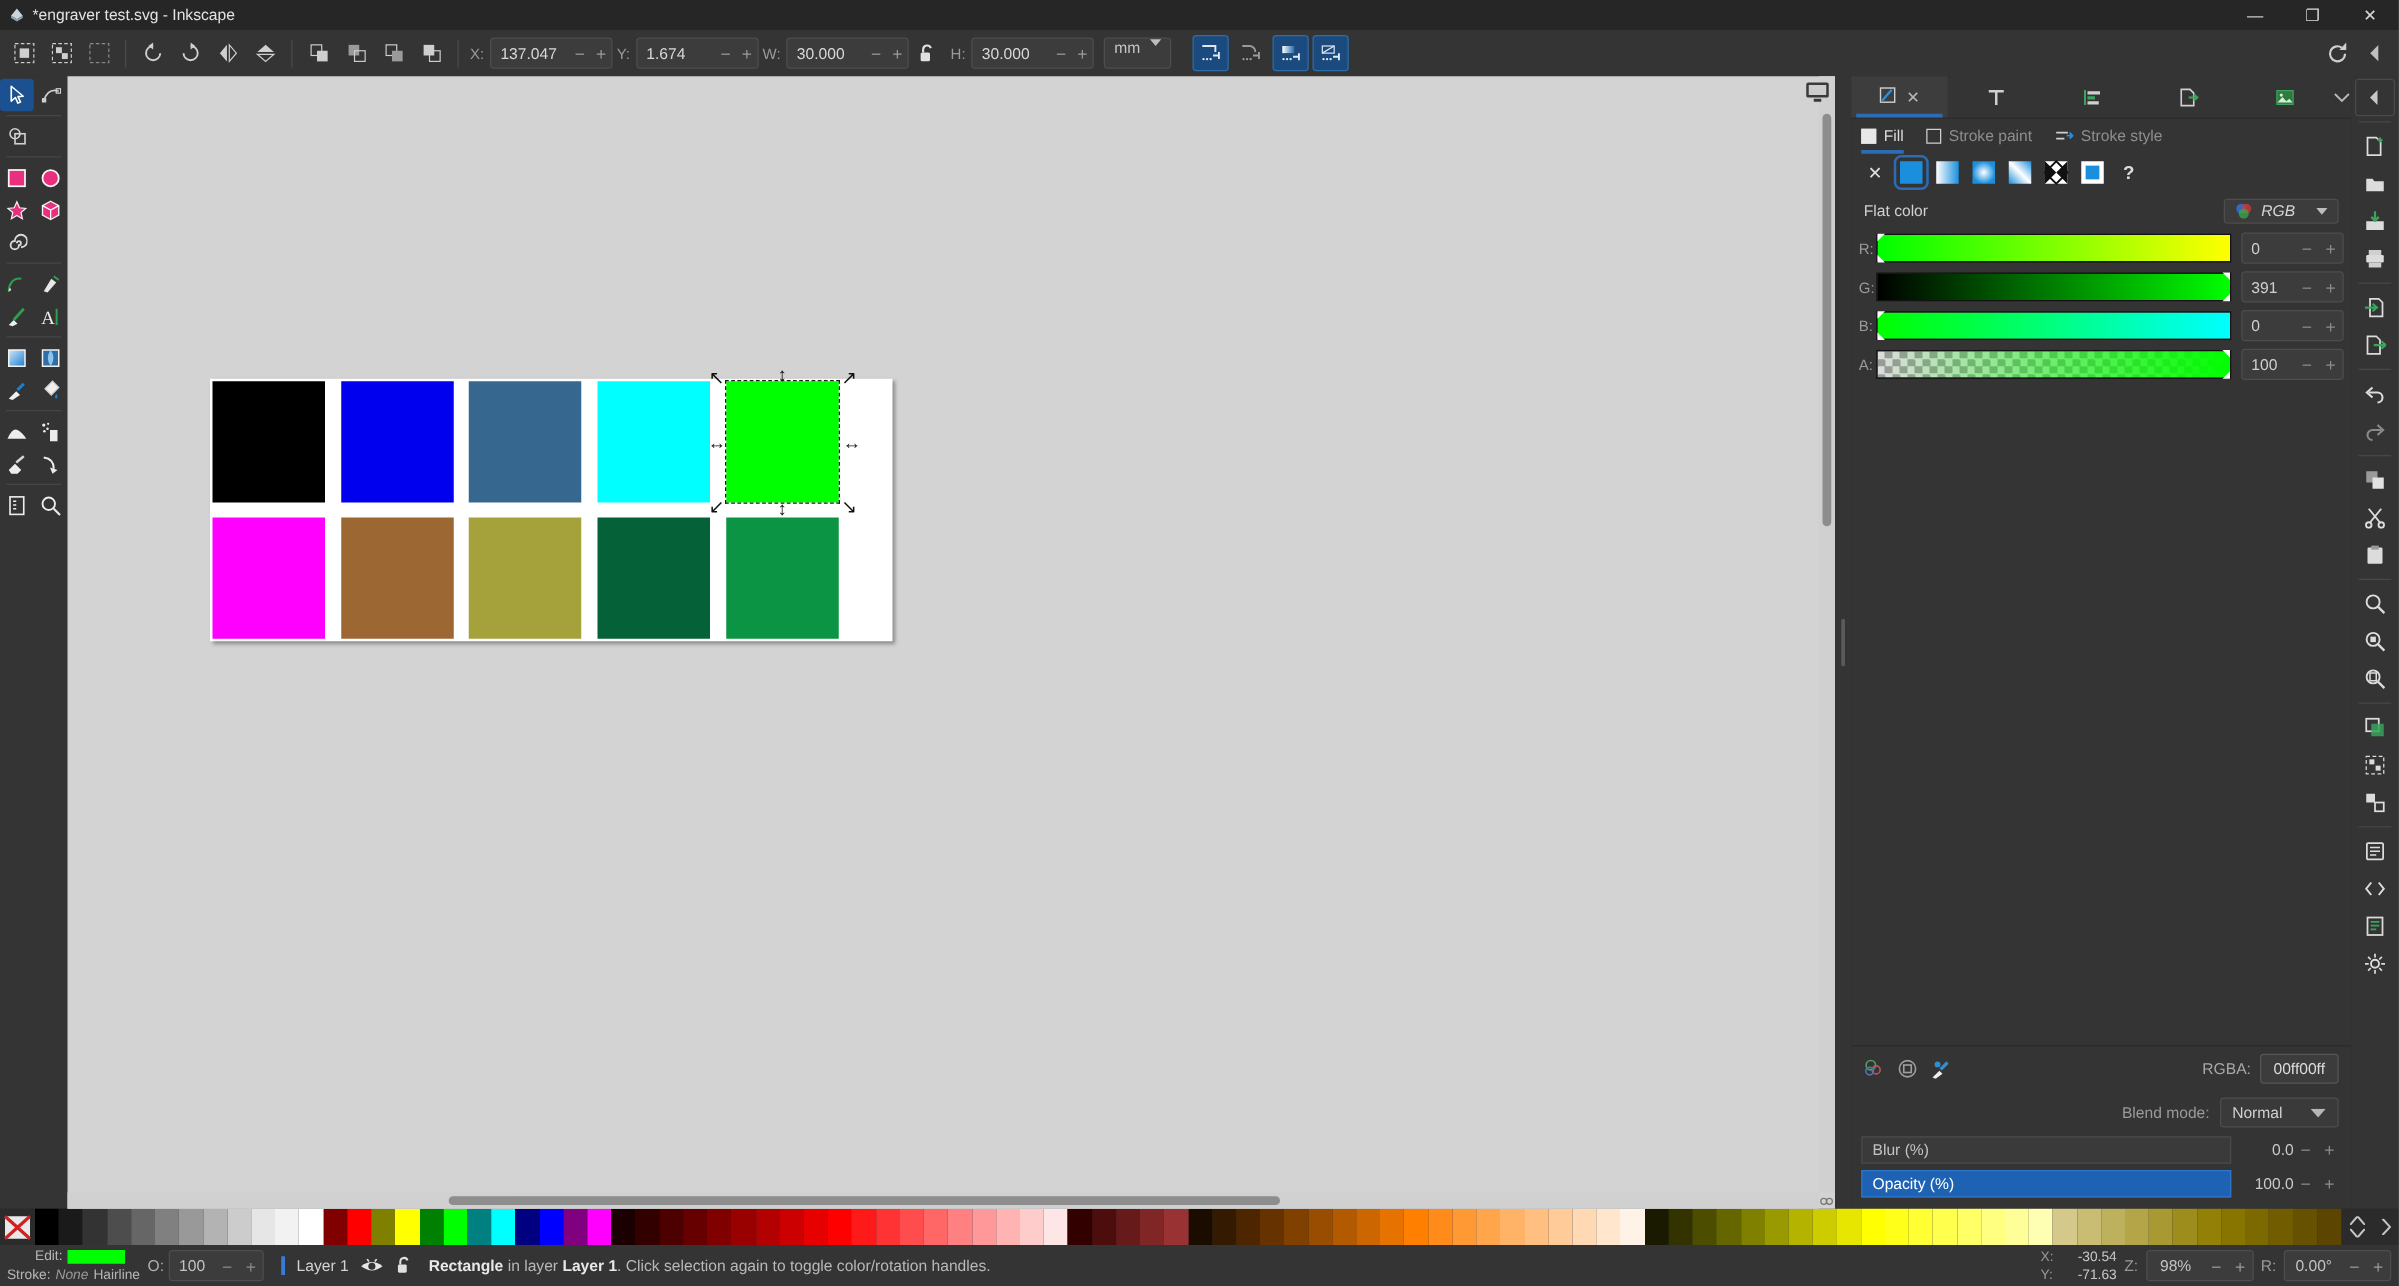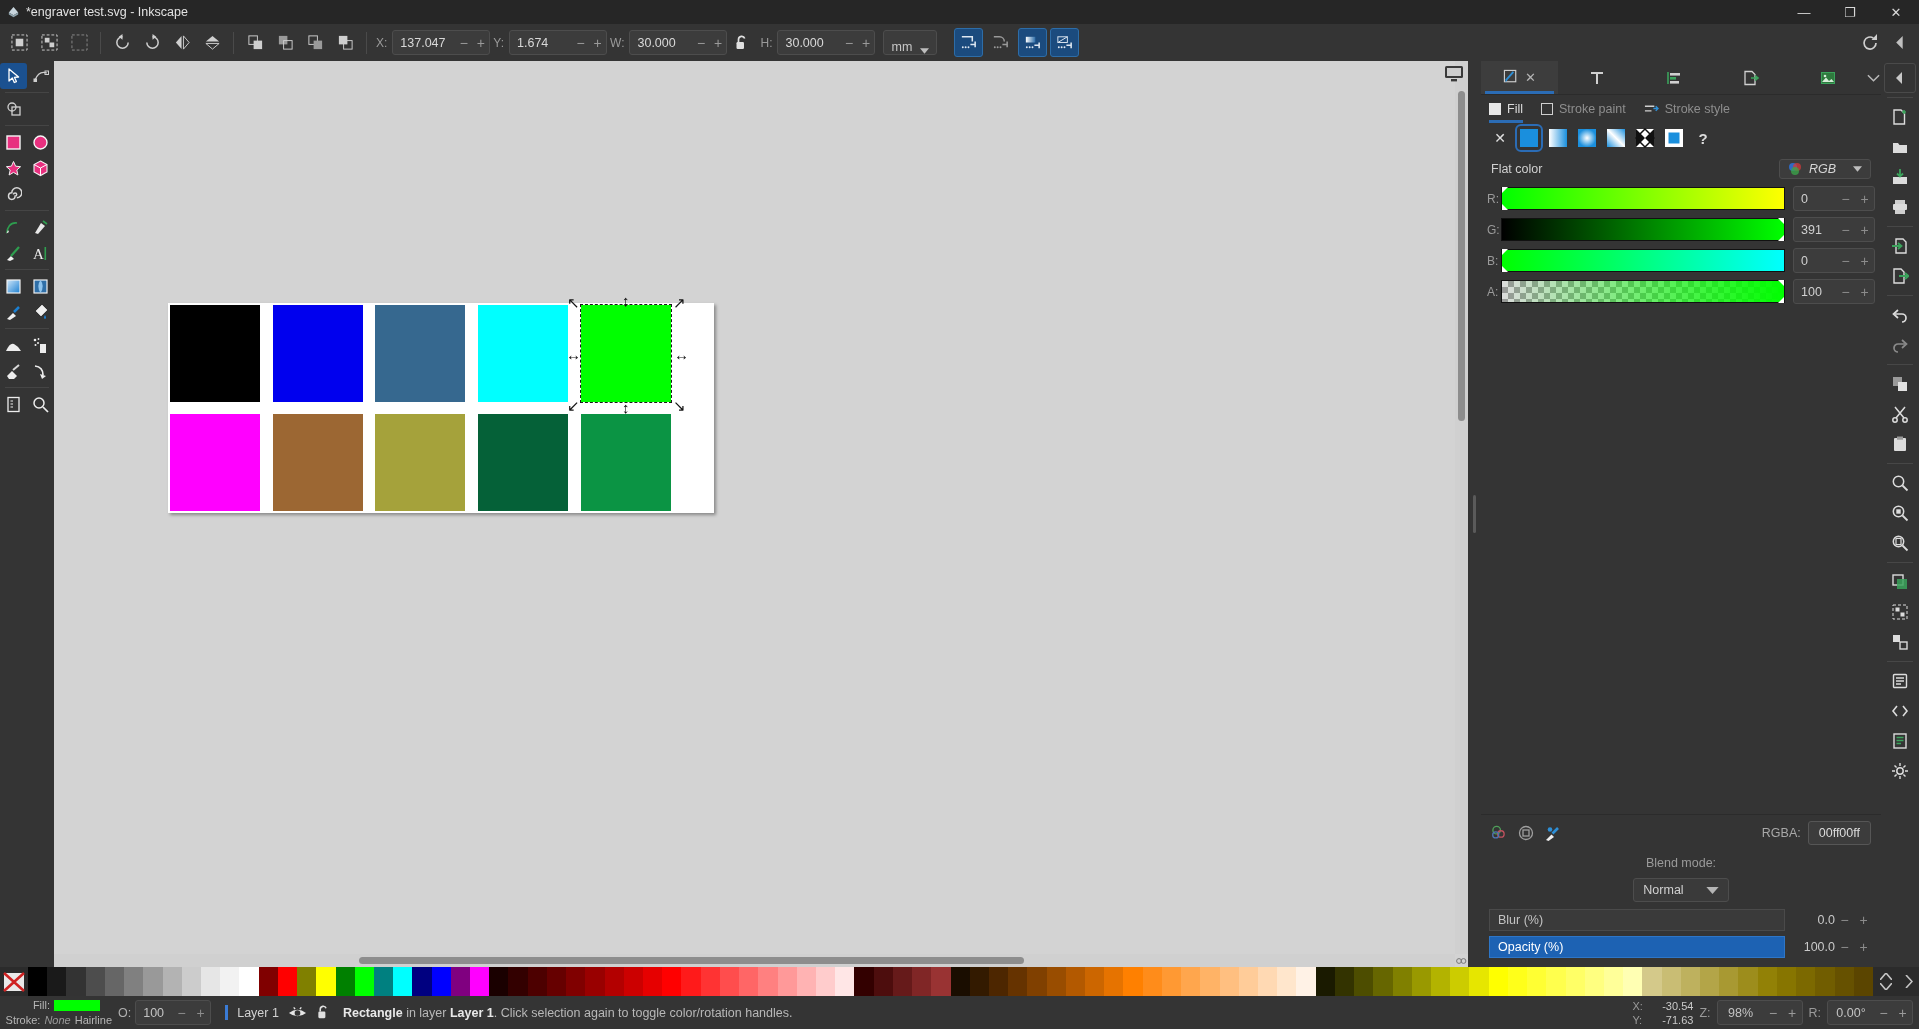--- a/index.html
+++ b/index.html
@@ -25,21 +25,21 @@
   .menu-item { padding:3px 9px; font-size:12.5px; color:#c9c9c9; border-radius:2px; }
 
   
   .ctrlbar { height:37px; background:#343434; display:flex; align-items:center; padding:0 4px; flex:none; gap:0px; }
   .cb-btn { width:30px; height:30px; display:flex; align-items:center; justify-content:center; border-radius:3px; }
   .cb-sep { width:1px; height:22px; background:#4a4a4a; margin:0 6px; }
   .fld-label { color:#9a9a9a; font-size:12px; margin:0 5px 0 3px; }
   .spin { display:flex; align-items:center; height:25px; background:#3c3c3c; border:1px solid #4d4d4d; border-radius:3px; }
   .spin .val { width:62px; padding:0 7px; font-size:12.5px; color:#d8d8d8; }
   .spin .step { width:17px; text-align:center; color:#9a9a9a; font-size:14px; line-height:22px; }
-  .unitsel { display:flex; align-items:flex-end; height:25px; background:#3c3c3c; border:1px solid #4d4d4d; border-radius:3px; padding:0 7px; gap:8px; }
+  .unitsel { display:flex; align-items:flex-start; height:25px; background:#3c3c3c; border:1px solid #4d4d4d; border-radius:3px; padding:0 7px; gap:8px; }
   .unitsel .u { font-size:12.5px; color:#c6c6c6; }
   .snapbtn { width:29px; height:29px; border-radius:3px; display:flex; align-items:center; justify-content:center; margin-left:3px; }
   .snapbtn.on { background:#1b4b7e; border:1px solid #2d6da8; }
 
   
   .middle { flex:1; display:flex; min-height:0; }
 
   
   .toolbox { width:54px; background:#343434; display:flex; flex-wrap:wrap; align-content:flex-start; padding-top:2px; flex:none; }
   .tool { width:27px; height:26px; display:flex; align-items:center; justify-content:center; }
@@ -99,21 +99,21 @@
   .strack .h-r2 { position:absolute; bottom:-1px; right:0; border-bottom:6px solid #fff; border-left:6px solid transparent; width:0;height:0;}
   .snum { display:flex; align-items:center; height:25px; background:#3c3c3c; border:1px solid #4d4d4d; border-radius:3px; margin-left:8px; }
   .snum .v { width:42px; padding-left:7px; font-size:12.5px; color:#d0d0d0; }
   .snum .st { width:19px; text-align:center; color:#8c8c8c; font-size:14px; }
 
   .panelfill { flex:1; }
   .rgba-row { display:flex; align-items:center; padding:6px 10px; border-top:1px solid #2b2b2b; }
   .rgba-icons { display:flex; gap:10px; align-items:center; }
   .rgba-right { margin-left:auto; display:flex; align-items:center; gap:7px; }
   .rgba-field { background:#3c3c3c; border:1px solid #565656; border-radius:3px; padding:4px 10px; font-size:12.5px; color:#dcdcdc; }
-  .blend-row { display:flex; align-items:center; justify-content:flex-end; gap:8px; padding:5px 10px;flex-direction:column; }
+  .blend-row { display:flex; align-items:center; justify-content:flex-end; gap:8px; padding:5px 10px; }
   .blend-sel { display:flex; align-items:center; gap:22px; background:#3a3a3a; border:1px solid #4d4d4d; border-radius:3px; padding:4px 9px; min-width:95px; }
   .bar-row { display:flex; align-items:center; padding:2px 8px 3px 8px; }
   .bar { position:relative; flex:1; height:22px; background:#3a3a3a; border:1px solid #4a4a4a; display:flex; align-items:center; padding-left:8px; font-size:12.5px; }
   .bar.filled { background:#1d62b3; border-color:#2e76c7; color:#fff; }
   .barnum { display:flex; align-items:center; height:22px; margin-left:4px; }
   .barnum .v { width:46px; text-align:right; font-size:12.5px; color:#c9c9c9; }
   .barnum .st { width:19px; text-align:center; color:#8c8c8c; font-size:14px; }
 
   
   .cmdbar { width:38px; background:#343434; display:flex; flex-direction:column; align-items:center; padding-top:2px; flex:none; }
@@ -1049,21 +1049,21 @@
         <svg width="8" height="13" viewBox="0 0 8 13">
             <path d="M1 0 L7 6.5 L1 13" fill="none" stroke="#c5c5c5" stroke-width="1.6"></path>
           </svg>
       </span>
     </div>
   </div>
 
   <div class="statusbar">
     <div class="fs-indicator">
       <div class="fs-line">
-        <span class="fs-key">Fill:</span>
+        <span class="fs-key">Edit:</span>
         <span class="fs-chip" style="background:#00ff00;"></span>
       </div>
       <div class="fs-line">
         <span class="fs-key">Stroke:</span>
         <span class="fs-none">None</span>
         <span style="color:#b6b6b6;">Hairline</span>
       </div>
     </div>
     <div class="opa">
       <span style="color:#b0b0b0;">O:</span>

